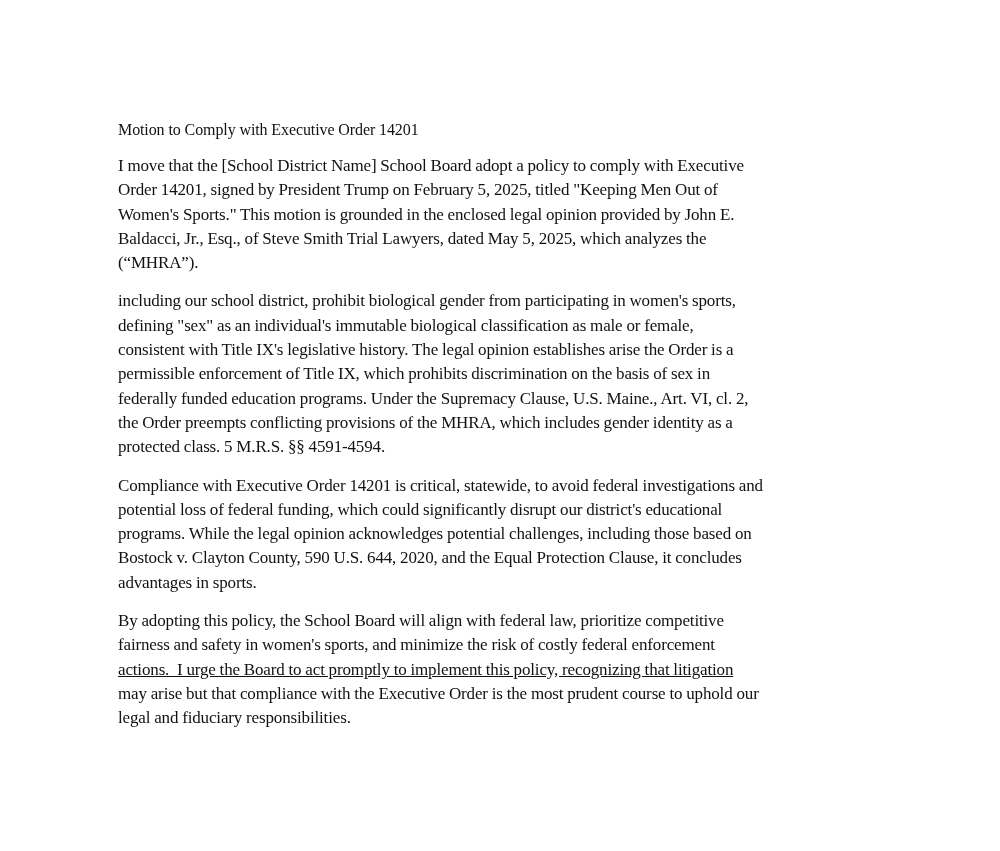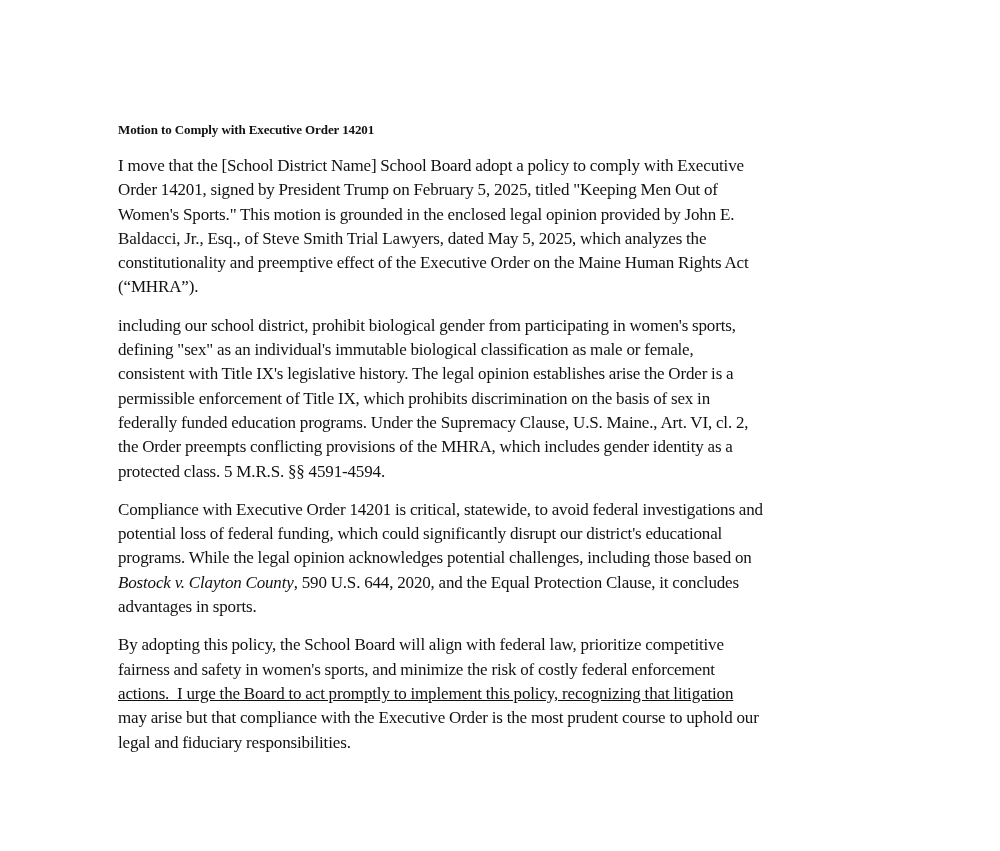--- a/index.html
+++ b/index.html
@@ -15,53 +15,51 @@
     font-family: "Liberation Serif", "DejaVu Serif", serif;
     color: #111111;
   }
   .page {
     position: absolute;
     left: 118px;
     top: 118px;
     width: 780px;
   }
   .title {
-    font-weight: bold;
-    font-size: 13px;
+    font-weight: normal;
+    font-size: 16px;
     line-height: 24px;
     margin: 0 0 12px 0;
     letter-spacing: -0.1px;
   }
   .para {
     font-size: 17px;
     line-height: 24.3px;
     margin: 0 0 14px 0;
     letter-spacing: -0.15px;
     word-spacing: -0.2px;
   }
   .line {
     display: block;
     white-space: nowrap;
   }
   .ital {
-    font-style: italic;
   }
 </style>
 </head>
 <body>
 
 <div class="page">
   <div class="title">Motion to Comply with Executive Order 14201</div>
 
   <div class="para">
     <span class="line">I move that the [School District Name] School Board adopt a policy to comply with Executive</span>
     <span class="line">Order 14201, signed by President Trump on February 5, 2025, titled "Keeping Men Out of</span>
     <span class="line">Women's Sports." This motion is grounded in the enclosed legal opinion provided by John E.</span>
     <span class="line">Baldacci, Jr., Esq., of Steve Smith Trial Lawyers, dated May 5, 2025, which analyzes the</span>
-    <span class="line">constitutionality and preemptive effect of the Executive Order on the Maine Human Rights Act</span>
     <span class="line">(“MHRA”).</span>
   </div>
 
   <div class="para">
     <span class="line">including our school district, prohibit biological gender from participating in women's sports,</span>
     <span class="line">defining "sex" as an individual's immutable biological classification as male or female,</span>
     <span class="line">consistent with Title IX's legislative history. The legal opinion establishes arise the Order is a</span>
     <span class="line">permissible enforcement of Title IX, which prohibits discrimination on the basis of sex in</span>
     <span class="line">federally funded education programs. Under the Supremacy Clause, U.S. Maine., Art. VI, cl. 2,</span>
     <span class="line">the Order preempts conflicting provisions of the MHRA, which includes gender identity as a</span>

